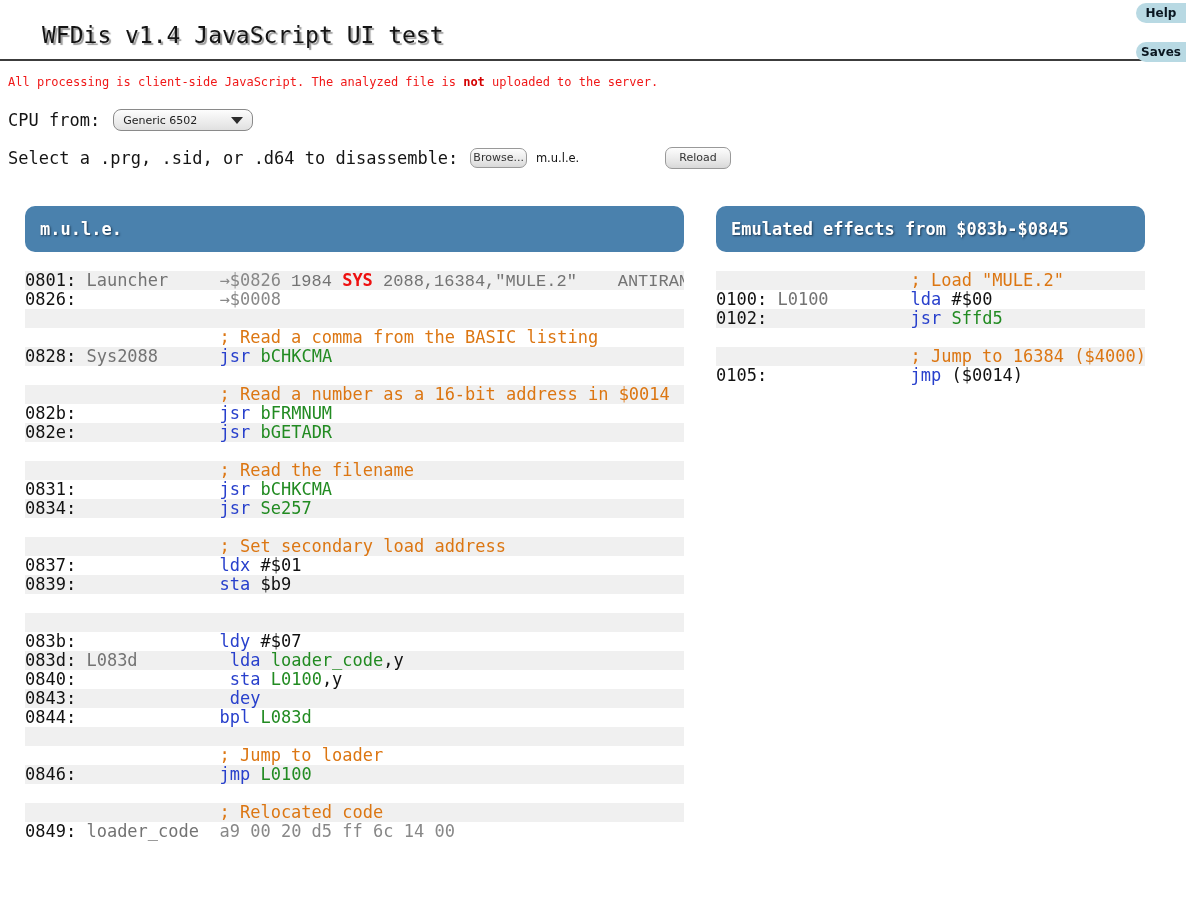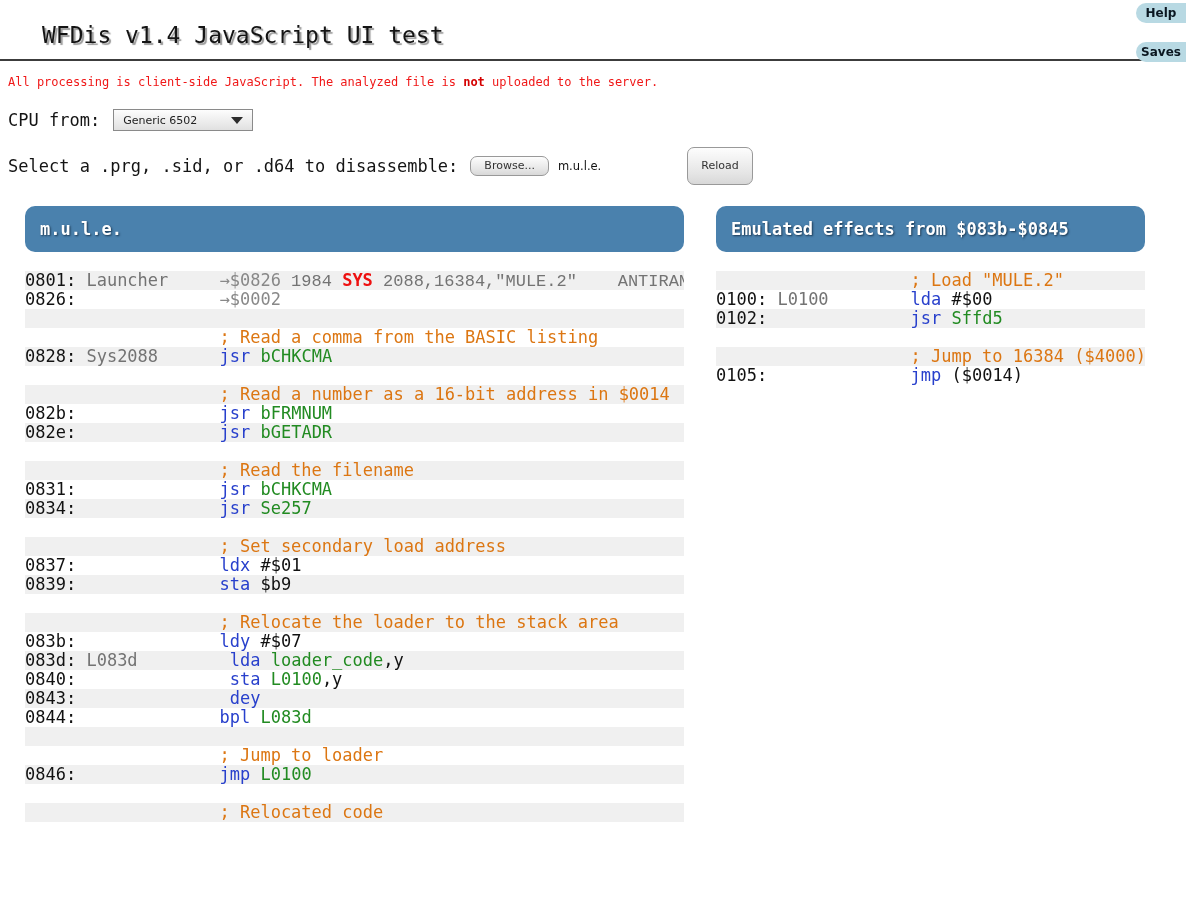--- a/index.html
+++ b/index.html
@@ -32,46 +32,46 @@
     position:absolute; left:8px; top:75px; font-size:12px; color:#f01818;
     white-space:pre;
   }
   .notice b { font-weight:bold; color:#d40000; }
   .cpu-row {
     position:absolute; left:8px; top:109px; display:flex; align-items:center;
     font-size:17px; color:#141414;
   }
   .select-box {
     margin-left:13px; width:140px; height:22px;
-    border:1px solid #8a8a8a; border-radius:0;
+    border:1px solid #8a8a8a; border-radius:8px;
     background:linear-gradient(#fdfdfd,#e9e9e9 70%,#e0e0e0);
     display:flex; align-items:center; padding:0 9px; cursor:pointer;
     font-family:"DejaVu Sans", sans-serif; font-size:11px; color:#222;
   }
   .select-arrow {
     margin-left:auto; width:0; height:0;
     border-left:6px solid transparent; border-right:6px solid transparent;
     border-top:7px solid #2d2d2d;
   }
   .file-row {
     position:absolute; left:8px; top:147px; display:flex; align-items:center;
     font-size:17px; color:#141414;
   }
   .btn {
     border:1px solid #999; border-radius:7px; color:#333;
     background:linear-gradient(#fdfdfd,#e5e5e5 70%,#d8d8d8);
     font-family:"DejaVu Sans", sans-serif; font-size:11px;
-    padding:3px 13px; cursor:pointer; line-height:12px;
+    padding:3px 2px; cursor:pointer; line-height:12px;
   }
   .browse-btn { margin-left:12px; }
   .file-name {
     margin-left:9px; font-family:"DejaVu Sans", sans-serif;
     font-size:11.5px; color:#111;
   }
-  .reload-btn { margin-left:86px; padding:12px 13px;text-align:right; }
+  .reload-btn { margin-left:86px; padding:4px 13px;text-align:right; }
   
   .panel { position:absolute; top:206px; }
   .panel-left  { left:25px;  width:659px; }
   .panel-right { left:716px; width:429px; }
   .panel-header {
     height:46px; background:#4a81ad; border-radius:10px;
     color:#fff; font-weight:bold; font-size:17px; line-height:46px;
     padding-left:15px; text-shadow:1px 1px 2px rgba(8,28,48,.75);
   }
   .rows { margin-top:19px; }
@@ -122,48 +122,49 @@
   <span class="file-name">m.u.l.e.</span>
   <button class="btn reload-btn">Reload</button>
 </div>
 
 <div class="panel panel-left">
   <div class="panel-header">
     <span>m.u.l.e.</span>
   </div>
   <div class="rows">
       <div class="row"><span class="seg-addr">0801: </span><span class="seg-label">Launcher</span><span class="seg-sp">     </span><span class="seg-gray">→$0826</span><span class="seg-bnum"> 1984 </span><span class="seg-bkw">SYS</span><span class="seg-bnum"> 2088,16384,"MULE.2"    ANTIRAM</span></div>
-      <div class="row"><span class="seg-addr">0826: </span><span class="seg-sp">             </span><span class="seg-gray">→$0002</span></div>
+      <div class="row"><span class="seg-addr">0826: </span><span class="seg-sp">             </span><span class="seg-gray">→$0008</span></div>
       <div class="row"></div>
       <div class="row"><span class="seg-sp">                   </span><span class="seg-comment">; Read a comma from the BASIC listing</span></div>
       <div class="row"><span class="seg-addr">0828: </span><span class="seg-label">Sys2088</span><span class="seg-sp">      </span><span class="seg-op">jsr</span><span class="seg-sp"> </span><span class="seg-opnd">bCHKCMA</span></div>
       <div class="row"></div>
       <div class="row"><span class="seg-sp">                   </span><span class="seg-comment">; Read a number as a 16-bit address in $0014</span></div>
       <div class="row"><span class="seg-addr">082b: </span><span class="seg-sp">             </span><span class="seg-op">jsr</span><span class="seg-sp"> </span><span class="seg-opnd">bFRMNUM</span></div>
       <div class="row"><span class="seg-addr">082e: </span><span class="seg-sp">             </span><span class="seg-op">jsr</span><span class="seg-sp"> </span><span class="seg-opnd">bGETADR</span></div>
       <div class="row"></div>
       <div class="row"><span class="seg-sp">                   </span><span class="seg-comment">; Read the filename</span></div>
       <div class="row"><span class="seg-addr">0831: </span><span class="seg-sp">             </span><span class="seg-op">jsr</span><span class="seg-sp"> </span><span class="seg-opnd">bCHKCMA</span></div>
       <div class="row"><span class="seg-addr">0834: </span><span class="seg-sp">             </span><span class="seg-op">jsr</span><span class="seg-sp"> </span><span class="seg-opnd">Se257</span></div>
       <div class="row"></div>
       <div class="row"><span class="seg-sp">                   </span><span class="seg-comment">; Set secondary load address</span></div>
       <div class="row"><span class="seg-addr">0837: </span><span class="seg-sp">             </span><span class="seg-op">ldx</span><span class="seg-plain"> #$01</span></div>
       <div class="row"><span class="seg-addr">0839: </span><span class="seg-sp">             </span><span class="seg-op">sta</span><span class="seg-plain"> $b9</span></div>
       <div class="row"></div>
-      <div class="row"><span class="seg-sp">                   </span><span class="seg-comment">; Relocate the loader to the stack area</span></div>
+      <div class="row"><span class="seg-sp">                   </span></div>
       <div class="row"><span class="seg-addr">083b: </span><span class="seg-sp">             </span><span class="seg-op">ldy</span><span class="seg-plain"> #$07</span></div>
       <div class="row"><span class="seg-addr">083d: </span><span class="seg-label">L083d</span><span class="seg-sp">         </span><span class="seg-op">lda</span><span class="seg-sp"> </span><span class="seg-opnd">loader_code</span><span class="seg-plain">,y</span></div>
       <div class="row"><span class="seg-addr">0840: </span><span class="seg-sp">              </span><span class="seg-op">sta</span><span class="seg-sp"> </span><span class="seg-opnd">L0100</span><span class="seg-plain">,y</span></div>
       <div class="row"><span class="seg-addr">0843: </span><span class="seg-sp">              </span><span class="seg-op">dey</span></div>
       <div class="row"><span class="seg-addr">0844: </span><span class="seg-sp">             </span><span class="seg-op">bpl</span><span class="seg-sp"> </span><span class="seg-opnd">L083d</span></div>
       <div class="row"></div>
       <div class="row"><span class="seg-sp">                   </span><span class="seg-comment">; Jump to loader</span></div>
       <div class="row"><span class="seg-addr">0846: </span><span class="seg-sp">             </span><span class="seg-op">jmp</span><span class="seg-sp"> </span><span class="seg-opnd">L0100</span></div>
       <div class="row"></div>
       <div class="row"><span class="seg-sp">                   </span><span class="seg-comment">; Relocated code</span></div>
+      <div class="row"><span class="seg-addr">0849: </span><span class="seg-label">loader_code</span><span class="seg-sp">  </span><span class="seg-gray">a9 00 20 d5 ff 6c 14 00</span></div>
     </div>
 </div>
 
 <div class="panel panel-right">
   <div class="panel-header">
     <span>Emulated effects from $083b-$0845</span>
   </div>
   <div class="rows">
       <div class="row"><span class="seg-sp">                   </span><span class="seg-comment">; Load "MULE.2"</span></div>
       <div class="row"><span class="seg-addr">0100: </span><span class="seg-label">L0100</span><span class="seg-sp">        </span><span class="seg-op">lda</span><span class="seg-plain"> #$00</span></div>

